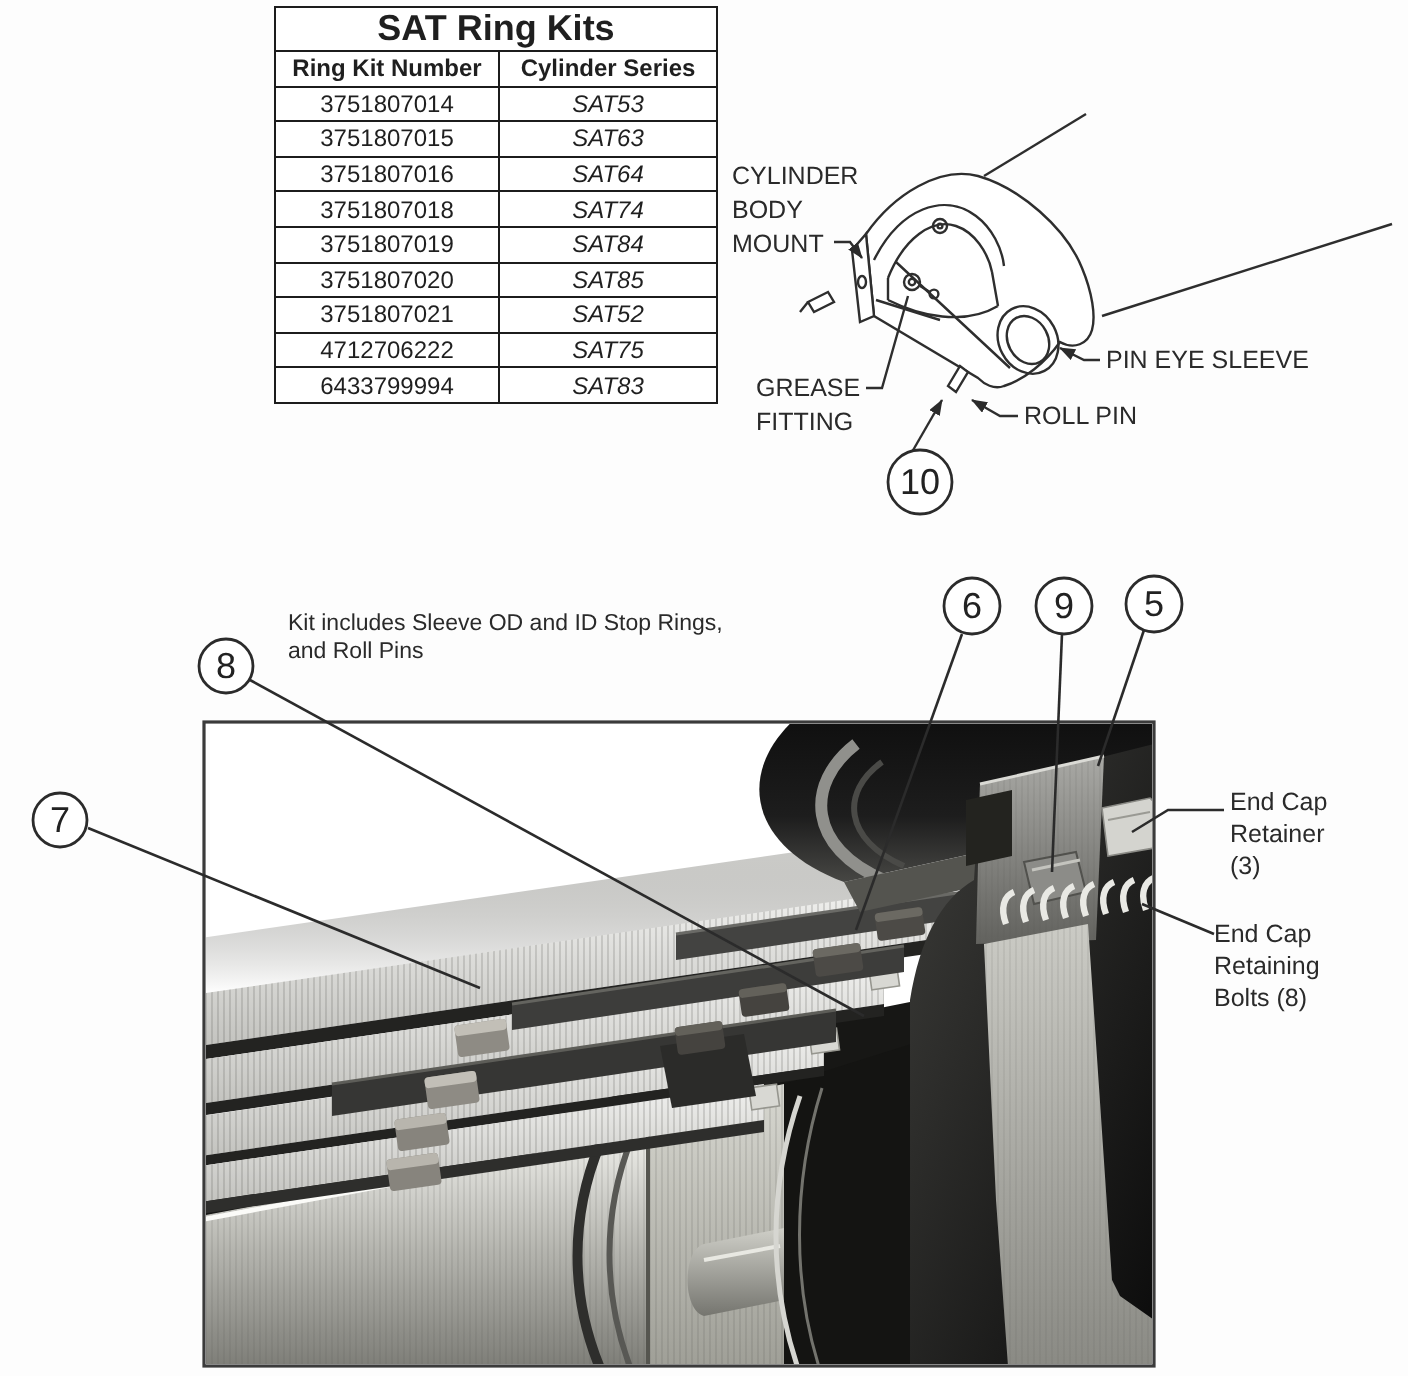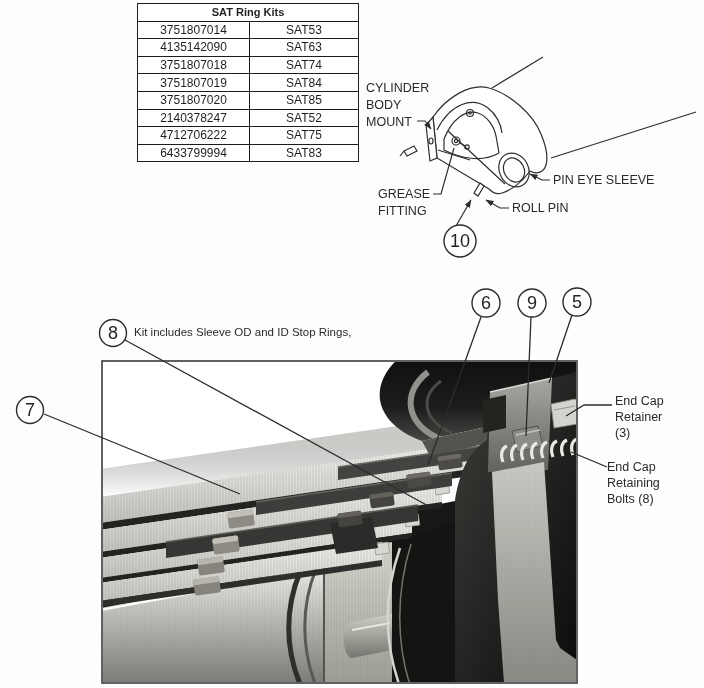--- a/index.html
+++ b/index.html
@@ -9,25 +9,25 @@
   }
   .stage{position:absolute;left:0;top:0;width:704px;height:688px;}
   
   .kit-table-wrap{position:absolute;left:137px;top:3px;z-index:5;}
   table.kit{border-collapse:collapse;background:#fff;}
   table.kit td,table.kit th{
     border:1px solid #1c1c1c;font-size:12px;height:16.6px;
     padding:0 4px;text-align:center;white-space:nowrap;color:#1f1f1f;
   }
   table.kit th{font-weight:bold;}
-  td.c1{width:103px;} td.c2{width:100px;}
-  tr.titlerow th{font-size:11px;}
+  td.c1{width:103px;} td.c2{width:100px;font-style:italic;}
+  tr.titlerow th{font-size:18px;}
   .footnote{
-    position:absolute;left:134px;top:305px;width:236px;z-index:5;
-    font-size:11.5px;line-height:14px;color:#2a2a2a;margin-top:20px;
+    position:absolute;left:144px;top:305px;width:236px;z-index:5;
+    font-size:11.5px;line-height:14px;color:#2a2a2a;
   }
   svg text{font-family:"Liberation Sans",sans-serif;fill:#2a2a2a;}
   text.lbl{font-size:12.5px;}
   text.callout{font-size:18px;fill:#222;text-anchor:middle;}
 </style>
 </head>
 <body>
 
 <svg class="stage" width="704" height="688" viewBox="0 0 704 688">
   <defs>
@@ -283,51 +283,59 @@
     <text class="lbl" x="607" y="503">Bolts (8)</text>
   </g>
 </svg>
 
 <div class="kit-table-wrap">
   <table class="kit outer">
     <thead>
       <tr class="titlerow">
           <th colspan="2">SAT Ring Kits</th>
         </tr>
+      <tr>
+        <th class="c1">Ring Kit Number</th>
+        <th class="c2">Cylinder Series</th>
+      </tr>
     </thead>
     <tbody id="kit-rows">
   <tr>
     <td class="c1">3751807014</td>
     <td class="c2">SAT53</td>
   </tr>
 
   <tr>
-    <td class="c1">4135142090</td>
+    <td class="c1">3751807015</td>
     <td class="c2">SAT63</td>
   </tr>
 
+  <tr>
+    <td class="c1">3751807016</td>
+    <td class="c2">SAT64</td>
+  </tr>
 
 
   <tr>
     <td class="c1">3751807018</td>
     <td class="c2">SAT74</td>
   </tr>
 
   <tr>
     <td class="c1">3751807019</td>
     <td class="c2">SAT84</td>
   </tr>
 
   <tr>
     <td class="c1">3751807020</td>
     <td class="c2">SAT85</td>
   </tr>
 
   <tr>
-    <td class="c1">2140378247</td>
+    <td class="c1">3751807021</td>
     <td class="c2">SAT52</td>
   </tr>
 
 
 
   <tr>
     <td class="c1">4712706222</td>
     <td class="c2">SAT75</td>
   </tr>
 
@@ -335,13 +343,14 @@
   <tr>
     <td class="c1">6433799994</td>
     <td class="c2">SAT83</td>
   </tr>
 </tbody>
   </table>
 </div>
 
 <div class="footnote">
   <div>Kit includes Sleeve OD and ID Stop Rings,</div>
+  <div>and Roll Pins</div>
 </div>
 
 </body></html>

